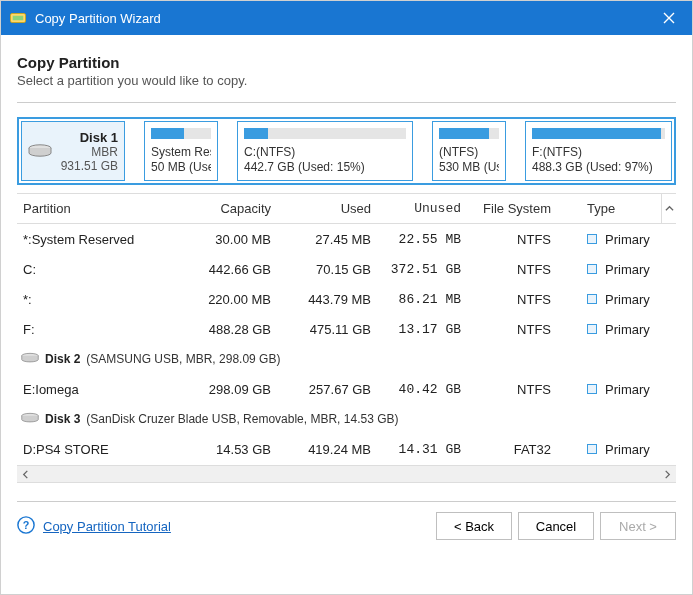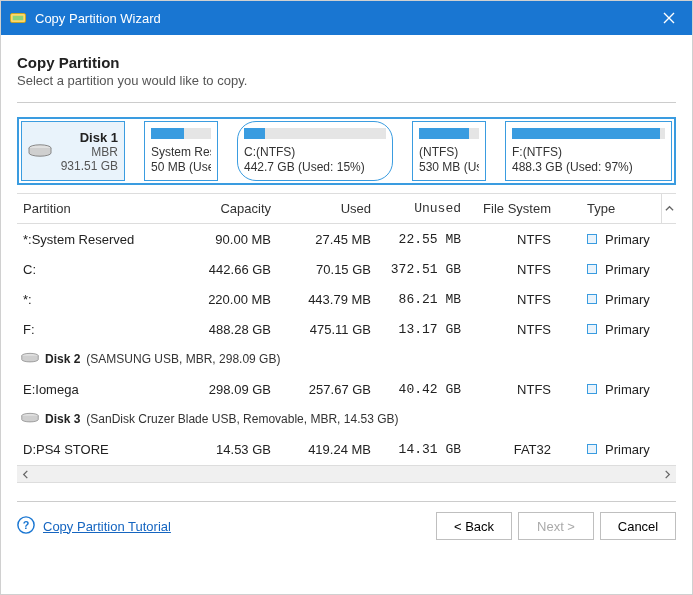--- a/index.html
+++ b/index.html
@@ -16,21 +16,21 @@
   .hr { border: none; border-top: 1px solid #ccc; margin: 10px 0 14px 0; }
 
   .disk-strip { display: flex; border: 2px solid #3A9CE0; padding: 2px; gap: 19px; height: 68px; }
   .disk-strip .cell { border: 1px solid #3A9CE0; display: flex; flex-direction: column; justify-content: center; padding: 4px 6px; overflow: hidden; }
   .disk-strip .disk-cell { width: 104px; background: #e9f3fb; text-align: right; align-items: flex-end; flex-direction: column; justify-content: center; position: relative; }
   .disk-strip .disk-cell .drive-icon { position: absolute; left: 6px; top: 22px; width: 24px; height: 14px; }
   .disk-strip .disk-cell .l1 { font-weight: 700; font-size: 13px; }
   .disk-strip .disk-cell .l2 { font-size: 12px; color: #555; }
   .disk-strip .part { background: #fff; }
   .disk-strip .part.p0 { width: 74px; }
-  .disk-strip .part.p1 { width: 156px; border-radius: 19px; }
+  .disk-strip .part.p1 { width: 176px; }
   .disk-strip .part.p2 { width: 74px; }
   .disk-strip .part.p3 { flex: 1; }
   .disk-strip .usage { height: 11px; background: #e5e5e5; margin-bottom: 6px; position: relative; }
   .disk-strip .usage .fill { position: absolute; left: 0; top: 0; bottom: 0; background: #3A9CE0; }
   .disk-strip .plabel { font-size: 12px; line-height: 1.25; white-space: nowrap; color: #333; overflow: hidden; }
 
   .table-wrap { margin-top: 8px; border-top: 1px solid #ddd; border-bottom: 1px solid #ddd; display: flex; flex-direction: column; height: 290px; }
   .thead { display: flex; align-items: center; height: 30px; background: #fff; border-bottom: 1px solid #ddd; font-size: 13px; color: #333; position: relative; }
   .scrollhint-up { width: 15px; height: 30px; display:flex; align-items:center; justify-content:center; border-left:1px solid #ddd; color:#666; }
   .thead .col { padding: 0 6px; }
@@ -139,21 +139,21 @@
         <div class="col col-type">Type</div>
         <div class="scrollhint-up">
           <svg width="9" height="9" viewBox="0 0 10 10">
               <path d="M1 7 L5 3 L9 7" fill="none" stroke="#666" stroke-width="1.4"></path>
             </svg>
         </div>
       </div>
       <div class="tbody" id="tbody">
           <div class="row">
             <div class="col col-part">*:System Reserved</div>
-            <div class="col col-cap">90.00 MB</div>
+            <div class="col col-cap">30.00 MB</div>
             <div class="col col-used">27.45 MB</div>
             <div class="col col-unused">22.55 MB</div>
             <div class="col col-fs">NTFS</div>
             <div class="col col-type">
               <span class="sq"></span>
               <span>Primary</span>
             </div>
           </div>
           <div class="row">
             <div class="col col-part">C:</div>
@@ -253,17 +253,17 @@
       <div class="help">
         <span>
           <svg width="18" height="18" viewBox="0 0 20 20">
               <circle cx="10" cy="10" r="9" fill="none" stroke="#1976D2" stroke-width="1.6"></circle>
               <text x="10" y="14" text-anchor="middle" font-size="12" fill="#1976D2" font-family="Arial" font-weight="bold">?</text>
             </svg>
         </span>
         <a href="#">Copy Partition Tutorial</a>
       </div>
       <button>&lt; Back</button>
+      <button>Cancel</button>
       <button disabled="">Next &gt;</button>
-      <button>Cancel</button>
     </div>
   </div>
 </div>
 
 </body></html>

